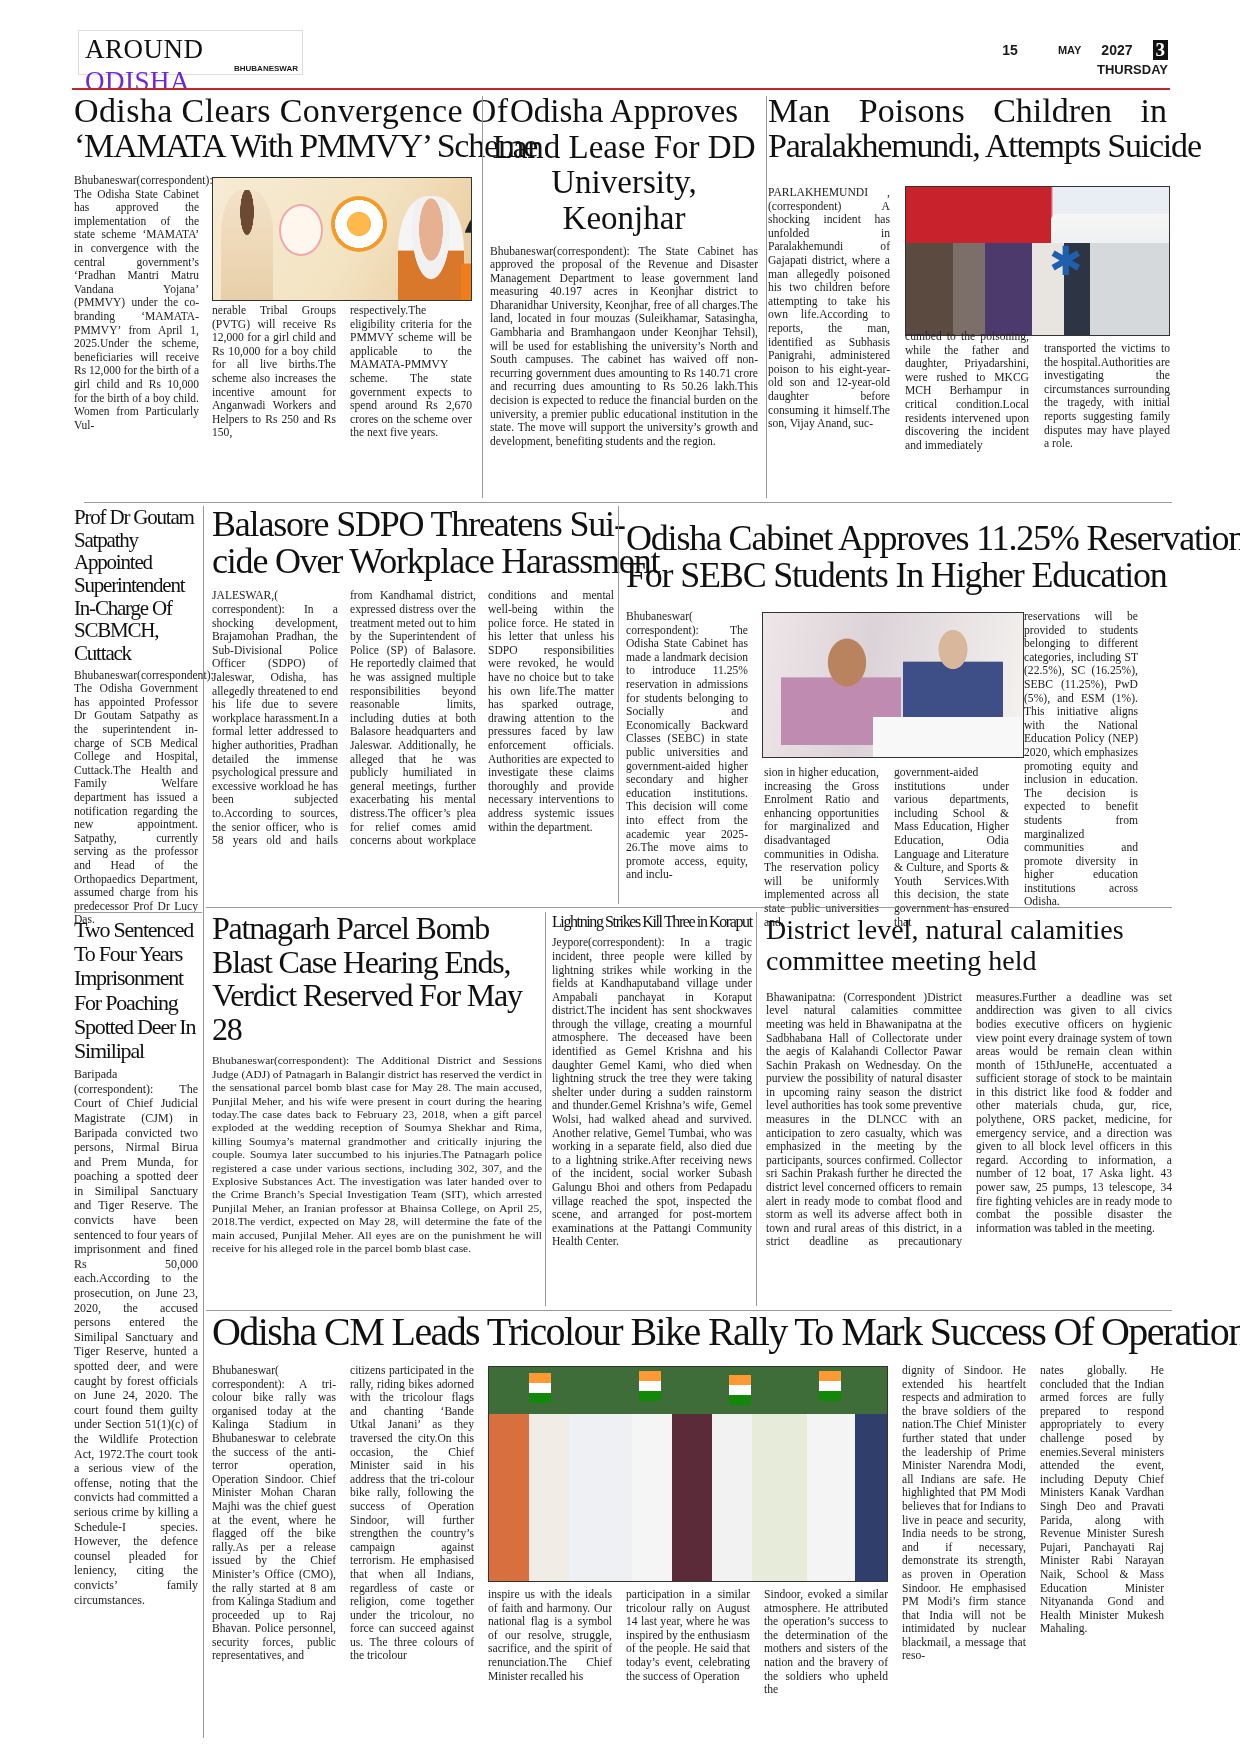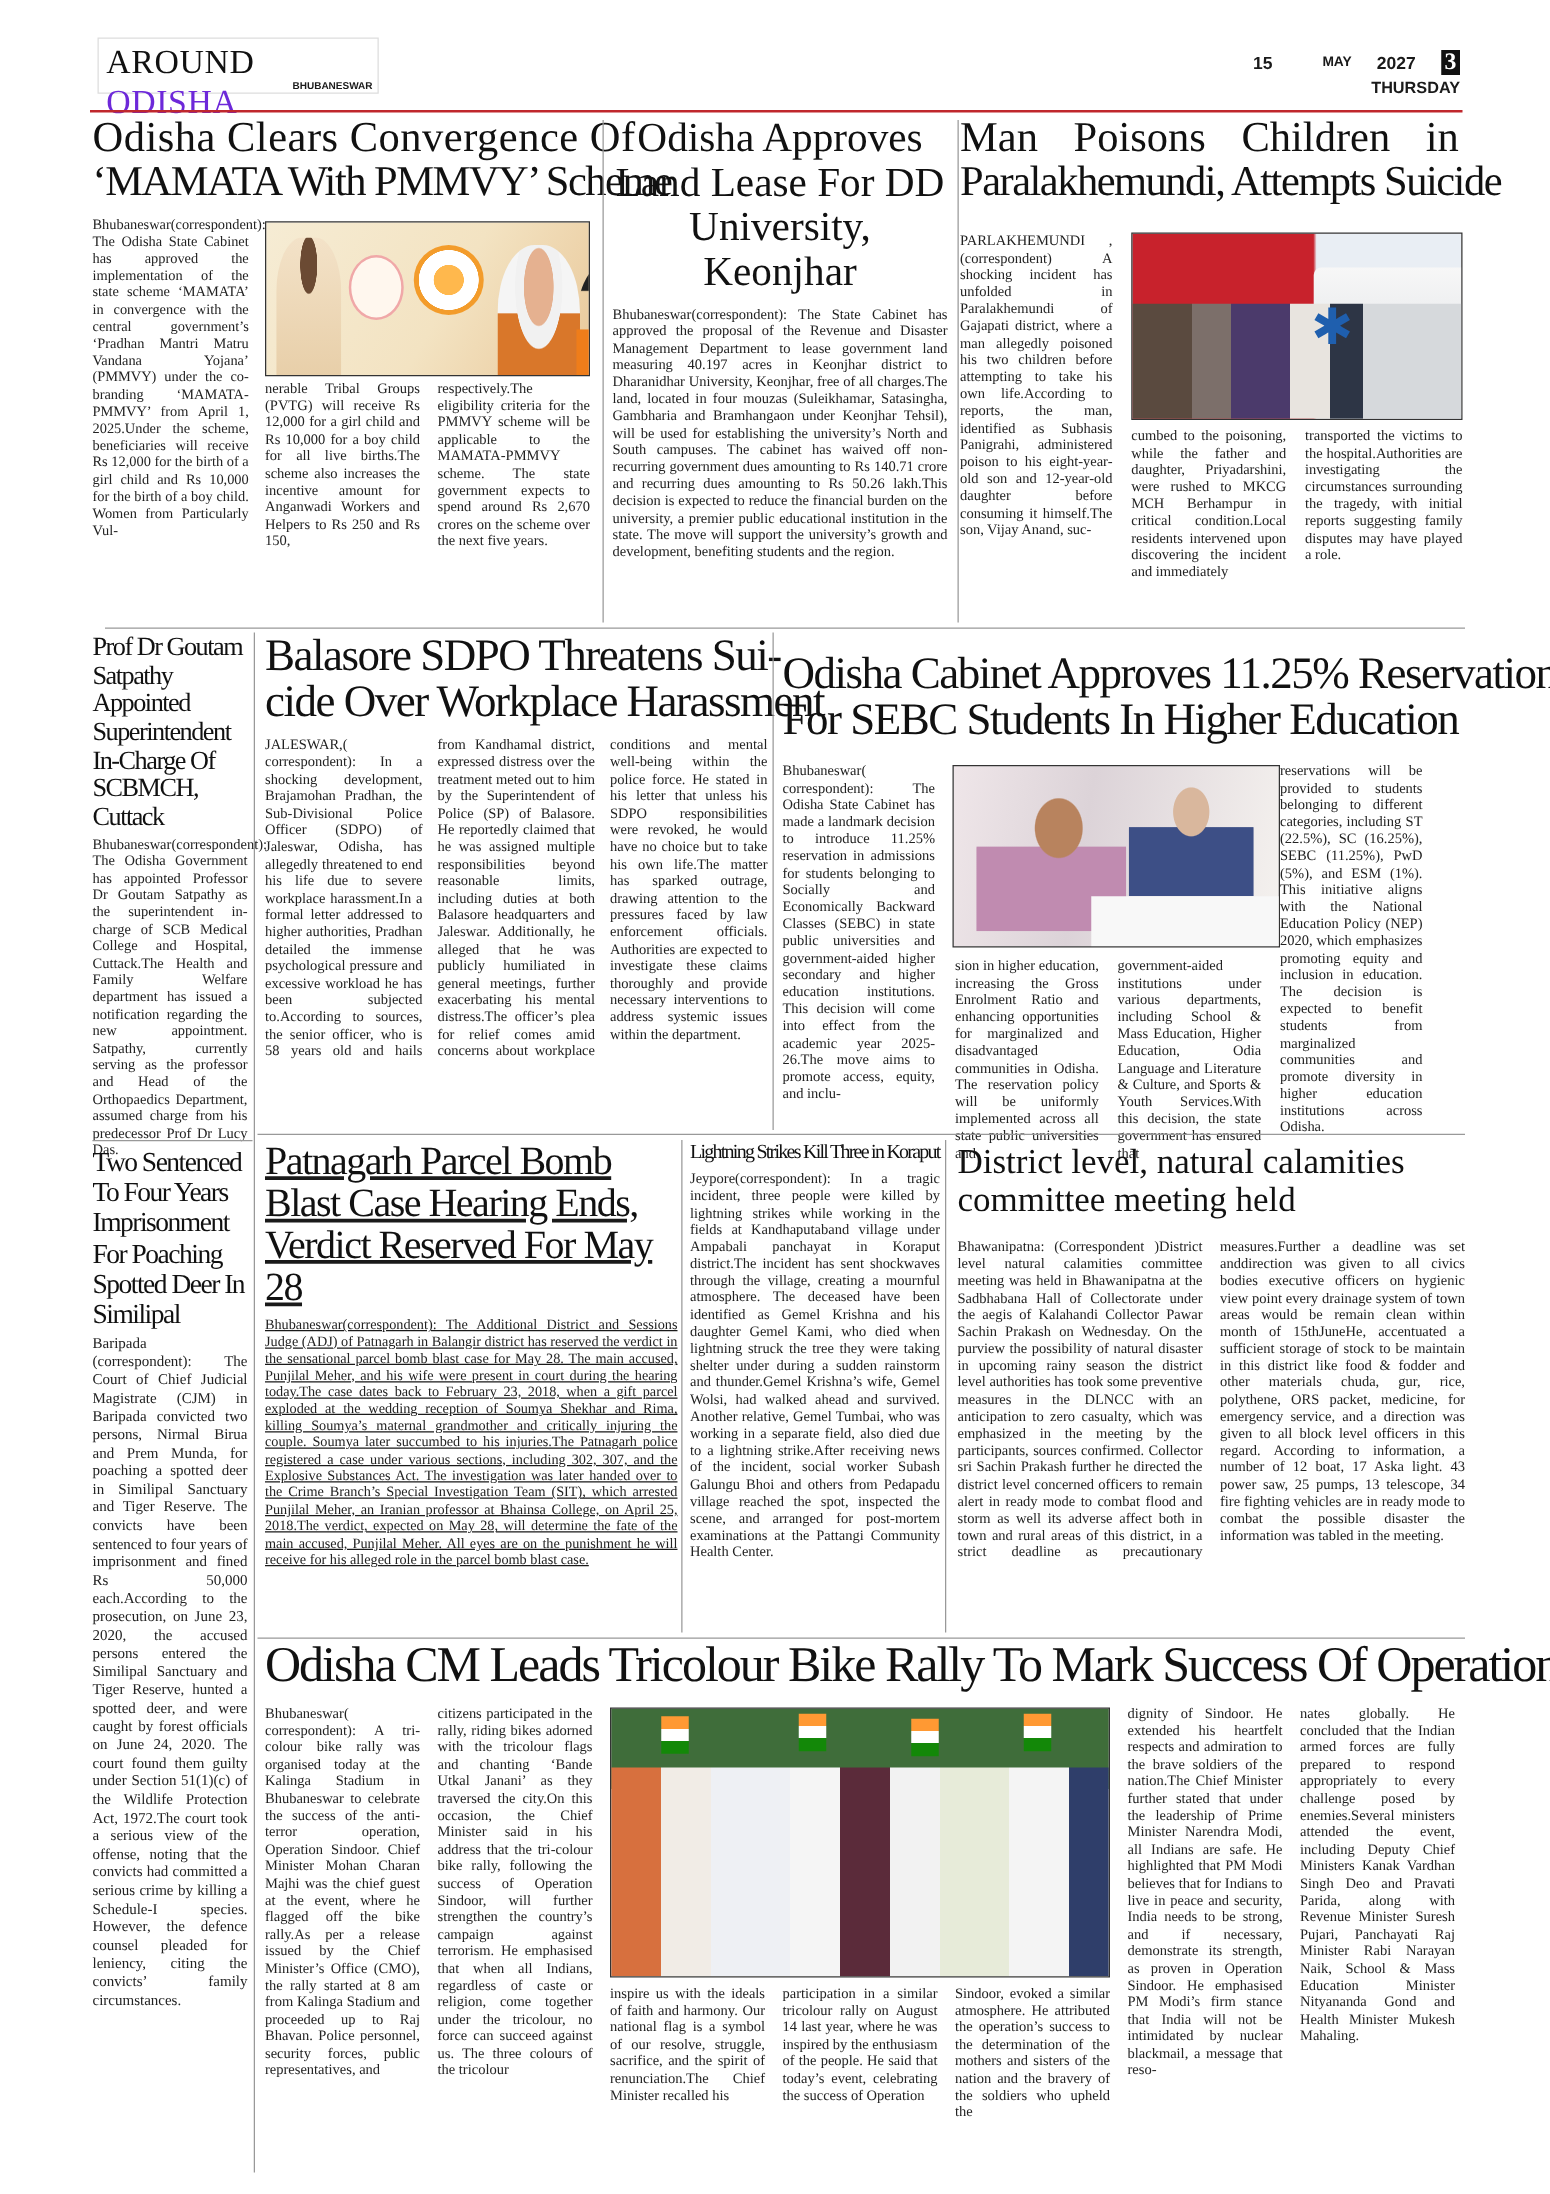--- a/index.html
+++ b/index.html
@@ -99,21 +99,21 @@
 
 <div class="art" style="left:768px; top:94px; width:404px; height:404px;">
   <div class="hl" style="font-size:34px; display:flex; justify-content:space-between; white-space:nowrap; word-spacing:20px;" data-bind="articles.poison.headline_1">Man Poisons Children in</div>
   <div class="hl cond" style="font-size:34px; white-space:nowrap;" data-bind="articles.poison.headline_2">Paralakhemundi, Attempts Suicide</div>
   <div class="body" style="position:absolute; left:0; top:92px; width:122px;" data-bind="articles.poison.col1">PARLAKHEMUNDI ,(correspondent) A shocking incident has unfolded in Paralakhemundi of Gajapati district, where a man allegedly poisoned his two children before attempting to take his own life.According to reports, the man, identified as Subhasis Panigrahi, administered poison to his eight-year-old son and 12-year-old daughter before consuming it himself.The son, Vijay Anand, suc-</div>
   <div class="photo ph-poison" style="left:137px; top:92px; width:265px; height:150px;">
     <div class="amb"></div>
       <div class="crowd"></div>
       <div class="star">✱</div>
   </div>
-  <div class="body" style="position:absolute; left:137px; top:248px; width:124px;" data-bind="articles.poison.col2">cumbed to the poisoning, while the father and daughter, Priyadarshini, were rushed to MKCG MCH Berhampur in critical condition.Local residents intervened upon discovering the incident and immediately</div>
+  <div class="body" style="position:absolute; left:137px; top:236px; width:124px;" data-bind="articles.poison.col2">cumbed to the poisoning, while the father and daughter, Priyadarshini, were rushed to MKCG MCH Berhampur in critical condition.Local residents intervened upon discovering the incident and immediately</div>
   <div class="body" style="position:absolute; left:276px; top:248px; width:126px;" data-bind="articles.poison.col3">transported the victims to the hospital.Authorities are investigating the circumstances surrounding the tragedy, with initial reports suggesting family disputes may have played a role.</div>
 </div>
 
 <div class="hr" style="left:84px; top:502px; width:1088px;"></div>
 
 <div class="art" style="left:74px; top:506px; width:124px; height:404px;">
   <div class="hl cond" style="font-size:21px; line-height:1.08;" data-bind="articles.satpathy.headline">Prof Dr Goutam Satpathy Appointed Superintendent In-Charge Of SCBMCH, Cuttack</div>
   <div class="body" style="margin-top:4px;" data-bind="articles.satpathy.body">Bhubaneswar(correspondent): The Odisha Government has appointed Professor Dr Goutam Satpathy as the superintendent in-charge of SCB Medical College and Hospital, Cuttack.The Health and Family Welfare department has issued a notification regarding the new appointment. Satpathy, currently serving as the professor and Head of the Orthopaedics Department, assumed charge from his predecessor Prof Dr Lucy Das.</div>
 </div>
 <div class="vr" style="left:203px; top:506px; height:1232px;"></div>
@@ -140,21 +140,21 @@
 </div>
 
 <div class="hr" style="left:74px; top:912px; width:128px;"></div>
 <div class="hr" style="left:206px; top:907px; width:966px;"></div>
 
 <div class="art" style="left:74px; top:918px; width:124px; height:820px;">
   <div class="hl cond" style="font-size:22px; line-height:1.1;" data-bind="articles.poaching.headline">Two Sentenced To Four Years Imprisonment For Poaching Spotted Deer In Similipal</div>
   <div class="body" style="margin-top:4px; font-size:12px; line-height:14.6px;" data-bind="articles.poaching.body">Baripada (correspondent): The Court of Chief Judicial Magistrate (CJM) in Baripada convicted two persons, Nirmal Birua and Prem Munda, for poaching a spotted deer in Similipal Sanctuary and Tiger Reserve. The convicts have been sentenced to four years of imprisonment and fined Rs 50,000 each.According to the prosecution, on June 23, 2020, the accused persons entered the Similipal Sanctuary and Tiger Reserve, hunted a spotted deer, and were caught by forest officials on June 24, 2020. The court found them guilty under Section 51(1)(c) of the Wildlife Protection Act, 1972.The court took a serious view of the offense, noting that the convicts had committed a serious crime by killing a Schedule-I species. However, the defence counsel pleaded for leniency, citing the convicts’ family circumstances.</div>
 </div>
 
-<div class="art" style="left:212px; top:912px; width:330px; height:400px;text-decoration:underline;">
+<div class="art" style="left:212px; top:912px; width:330px; height:400px;">
   <div class="hl cond" style="font-size:32px; line-height:1.05;" data-bind="articles.patnagarh.headline">Patnagarh Parcel Bomb Blast Case Hearing Ends, Verdict Reserved For May 28</div>
   <div class="body" style="margin-top:8px; font-size:11.4px; line-height:13.4px;" data-bind="articles.patnagarh.body">Bhubaneswar(correspondent): The Additional District and Sessions Judge (ADJ) of Patnagarh in Balangir district has reserved the verdict in the sensational parcel bomb blast case for May 28. The main accused, Punjilal Meher, and his wife were present in court during the hearing today.The case dates back to February 23, 2018, when a gift parcel exploded at the wedding reception of Soumya Shekhar and Rima, killing Soumya’s maternal grandmother and critically injuring the couple. Soumya later succumbed to his injuries.The Patnagarh police registered a case under various sections, including 302, 307, and the Explosive Substances Act. The investigation was later handed over to the Crime Branch’s Special Investigation Team (SIT), which arrested Punjilal Meher, an Iranian professor at Bhainsa College, on April 25, 2018.The verdict, expected on May 28, will determine the fate of the main accused, Punjilal Meher. All eyes are on the punishment he will receive for his alleged role in the parcel bomb blast case.</div>
 </div>
 <div class="vr" style="left:545px; top:912px; height:394px;"></div>
 
 <div class="art" style="left:552px; top:914px; width:200px; height:394px;">
   <div class="hl" style="font-size:16px; letter-spacing:-1.4px; white-space:nowrap;" data-bind="articles.lightning.headline">Lightning Strikes Kill Three in Koraput</div>
   <div class="body" style="margin-top:6px;" data-bind="articles.lightning.body">Jeypore(correspondent): In a tragic incident, three people were killed by lightning strikes while working in the fields at Kandhaputaband village under Ampabali panchayat in Koraput district.The incident has sent shockwaves through the village, creating a mournful atmosphere. The deceased have been identified as Gemel Krishna and his daughter Gemel Kami, who died when lightning struck the tree they were taking shelter under during a sudden rainstorm and thunder.Gemel Krishna’s wife, Gemel Wolsi, had walked ahead and survived. Another relative, Gemel Tumbai, who was working in a separate field, also died due to a lightning strike.After receiving news of the incident, social worker Subash Galungu Bhoi and others from Pedapadu village reached the spot, inspected the scene, and arranged for post-mortem examinations at the Pattangi Community Health Center.</div>
 </div>
 <div class="vr" style="left:756px; top:912px; height:394px;"></div>

